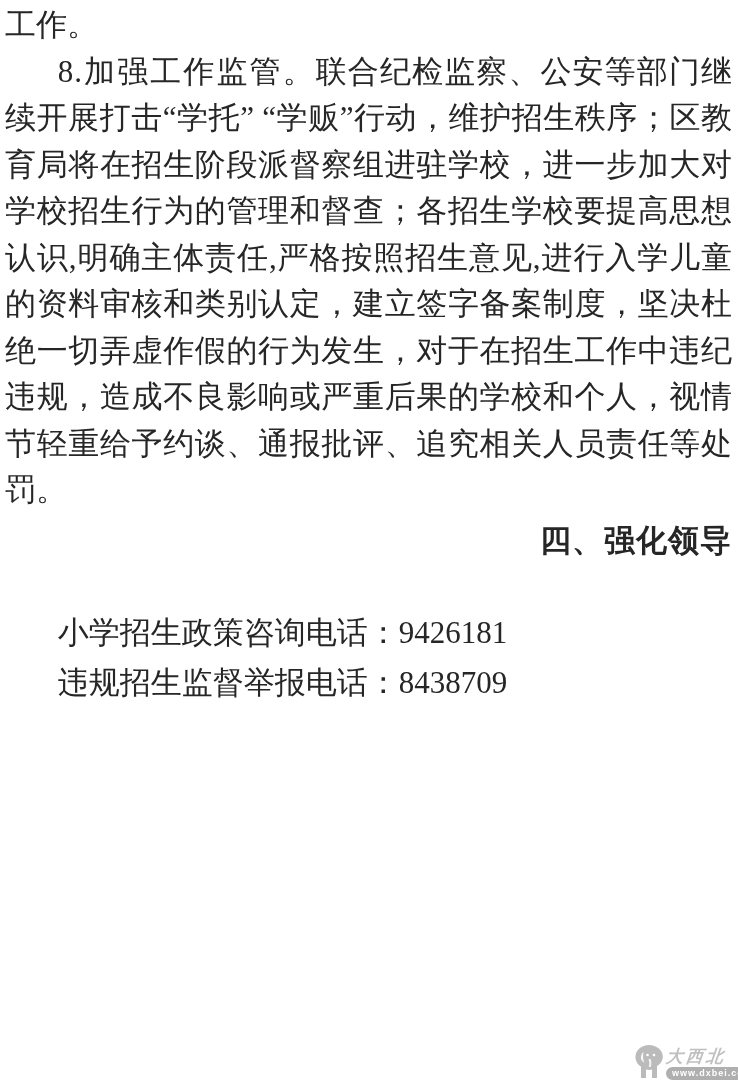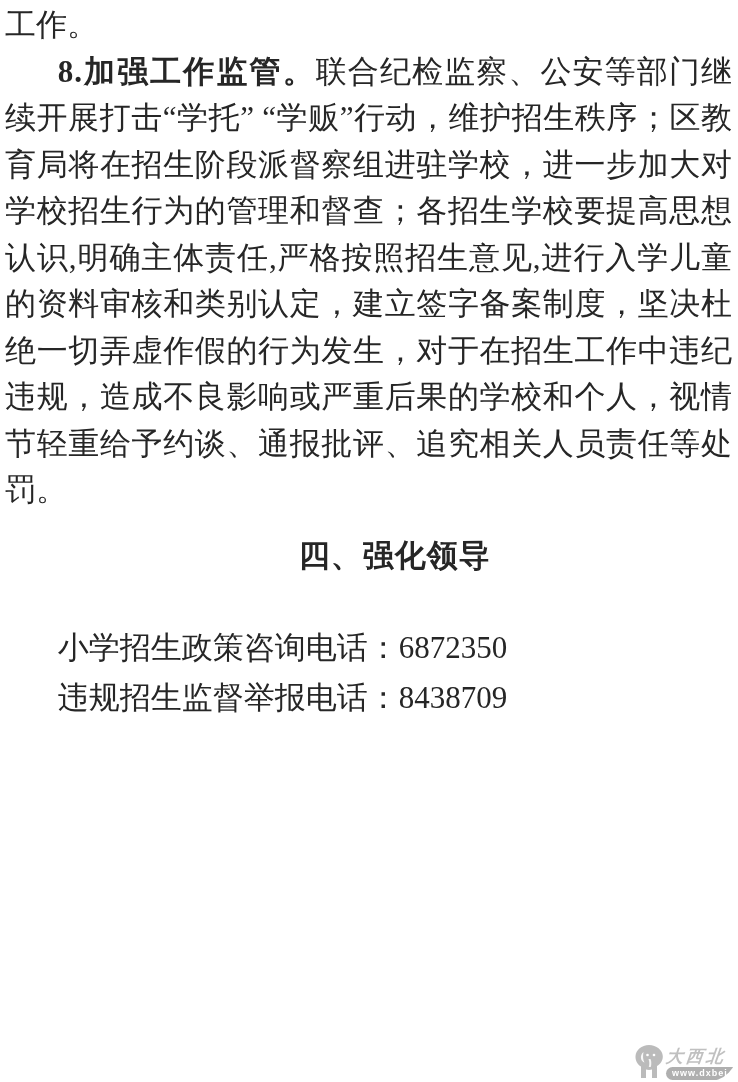--- a/index.html
+++ b/index.html
@@ -8,46 +8,45 @@
     background: #ffffff;
   }
   .page {
     position: relative;
     width: 738px;
     height: 1082px;
     background: #ffffff;
     overflow: hidden;
     font-family: "Liberation Serif", "DejaVu Serif", serif;
     color: #262626;
-    border-radius: 32px;
   }
   .content {
     padding: 2px 6px 0 5px;
     font-size: 31px;
     line-height: 46.5px;
     text-align: justify;
   }
   .para {
     margin: 0;
     padding: 0;
   }
   .indent {
     text-indent: 1.7em;
   }
   .no-indent {
     text-indent: 0;
   }
   .lead-bold {
-    font-weight: bold;
+    font-weight: normal;
     letter-spacing: 1px;
   }
   .heading {
     font-weight: bold;
-    text-align: center;
-    margin-top: 19px;
+    text-align: right;
+    margin-top: 4px;
     margin-bottom: 3px;
     letter-spacing: 1px;
   }
   .phones {
     margin-top: 44px;
     text-align: left;
   }
   .phone {
     text-indent: 1.7em;
     line-height: 50px;
@@ -108,21 +107,21 @@
   <div class="content">
 
     <p class="para no-indent">工作。</p>
 
     <p class="para indent"><span class="lead-bold">8.加强工作监管。</span><span>联合纪检监察、公安等部门继续开展打击“学托” “学贩”行动，维护招生秩序；区教育局将在招生阶段派督察组进驻学校，进一步加大对学校招生行为的管理和督查；各招生学校要提高思想认识,明确主体责任,严格按照招生意见,进行入学儿童的资料审核和类别认定，建立签字备案制度，坚决杜绝一切弄虚作假的行为发生，对于在招生工作中违纪违规，造成不良影响或严重后果的学校和个人，视情节轻重给予约谈、通报批评、追究相关人员责任等处罚。</span></p>
 
     <p class="para indent heading">四、强化领导</p>
 
 
     <div class="phones">
-      <p class="para phone">小学招生政策咨询电话：6872350</p>
+      <p class="para phone">小学招生政策咨询电话：9426181</p>
       <p class="para phone">违规招生监督举报电话：8438709</p>
     </div>
 
   </div>
 
   <div class="watermark">
     <span class="wm-elephant">
       <svg width="30" height="36" viewBox="0 0 30 36" xmlns="http://www.w3.org/2000/svg">
         <path fill="#b8b8b8" d="M15 1 C7.5 1 2 6 1.5 12 C1.2 16.5 3.5 20.5 7 22.5 L7 34 L12 34 L12 25.5 C13.5 26 16.5 26 18 25.5 L18 34 L23 34 L23 22 C26.5 20 29 16.5 28.8 12 C28.5 6 22.5 1 15 1 Z"></path>
         <path fill="#ffffff" d="M9.5 8 C7.5 9.5 6.5 12 7 14.5 C7.4 16.5 8.8 18 10.5 18.5 C9 16 8.6 12.5 9.5 8 Z" opacity="0.9"></path>

